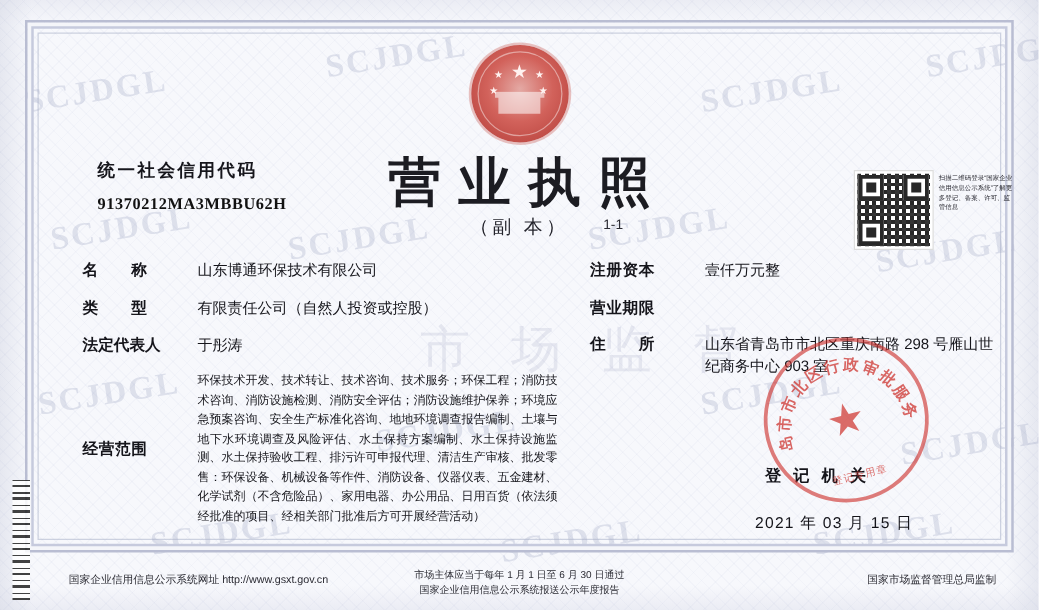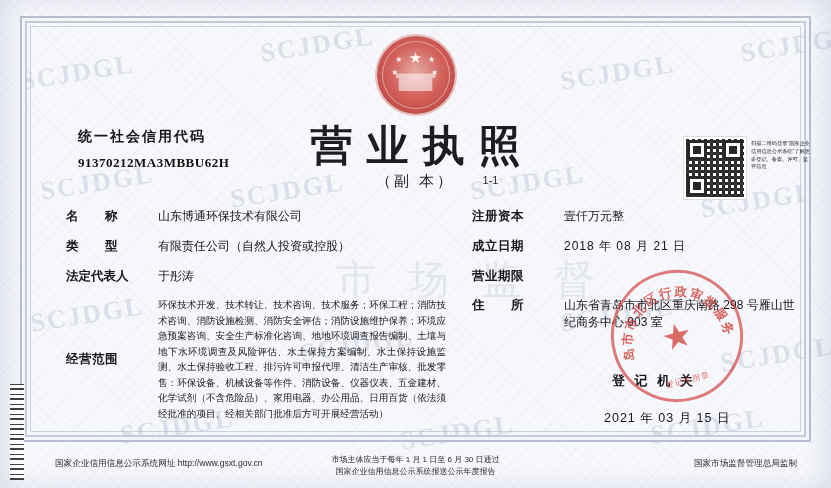--- a/index.html
+++ b/index.html
@@ -291,24 +291,20 @@
         <div class="val">环保技术开发、技术转让、技术咨询、技术服务；环保工程；消防技术咨询、消防设施检测、消防安全评估；消防设施维护保养；环境应急预案咨询、安全生产标准化咨询、地地环境调查报告编制、土壤与地下水环境调查及风险评估、水土保持方案编制、水土保持设施监测、水土保持验收工程、排污许可申报代理、清洁生产审核、批发零售：环保设备、机械设备等作件、消防设备、仪器仪表、五金建材、化学试剂（不含危险品）、家用电器、办公用品、日用百货（依法须经批准的项目、经相关部门批准后方可开展经营活动）</div>
       </div>
     </div>
 
     <div class="col-right">
       <div class="row">
         <div class="lbl">注册资本</div>
         <div class="val">壹仟万元整</div>
       </div>
       <div class="row">
-        <div class="lbl">成立日期</div>
-        <div class="val date-line">2018 年 08 月 21 日</div>
-      </div>
-      <div class="row">
         <div class="lbl">营业期限</div>
       </div>
       <div class="row">
         <div class="lbl">住　　所</div>
         <div class="val">山东省青岛市市北区重庆南路 298 号雁山世纪商务中心 903 室</div>
       </div>
     </div>
 
   </div>
 

